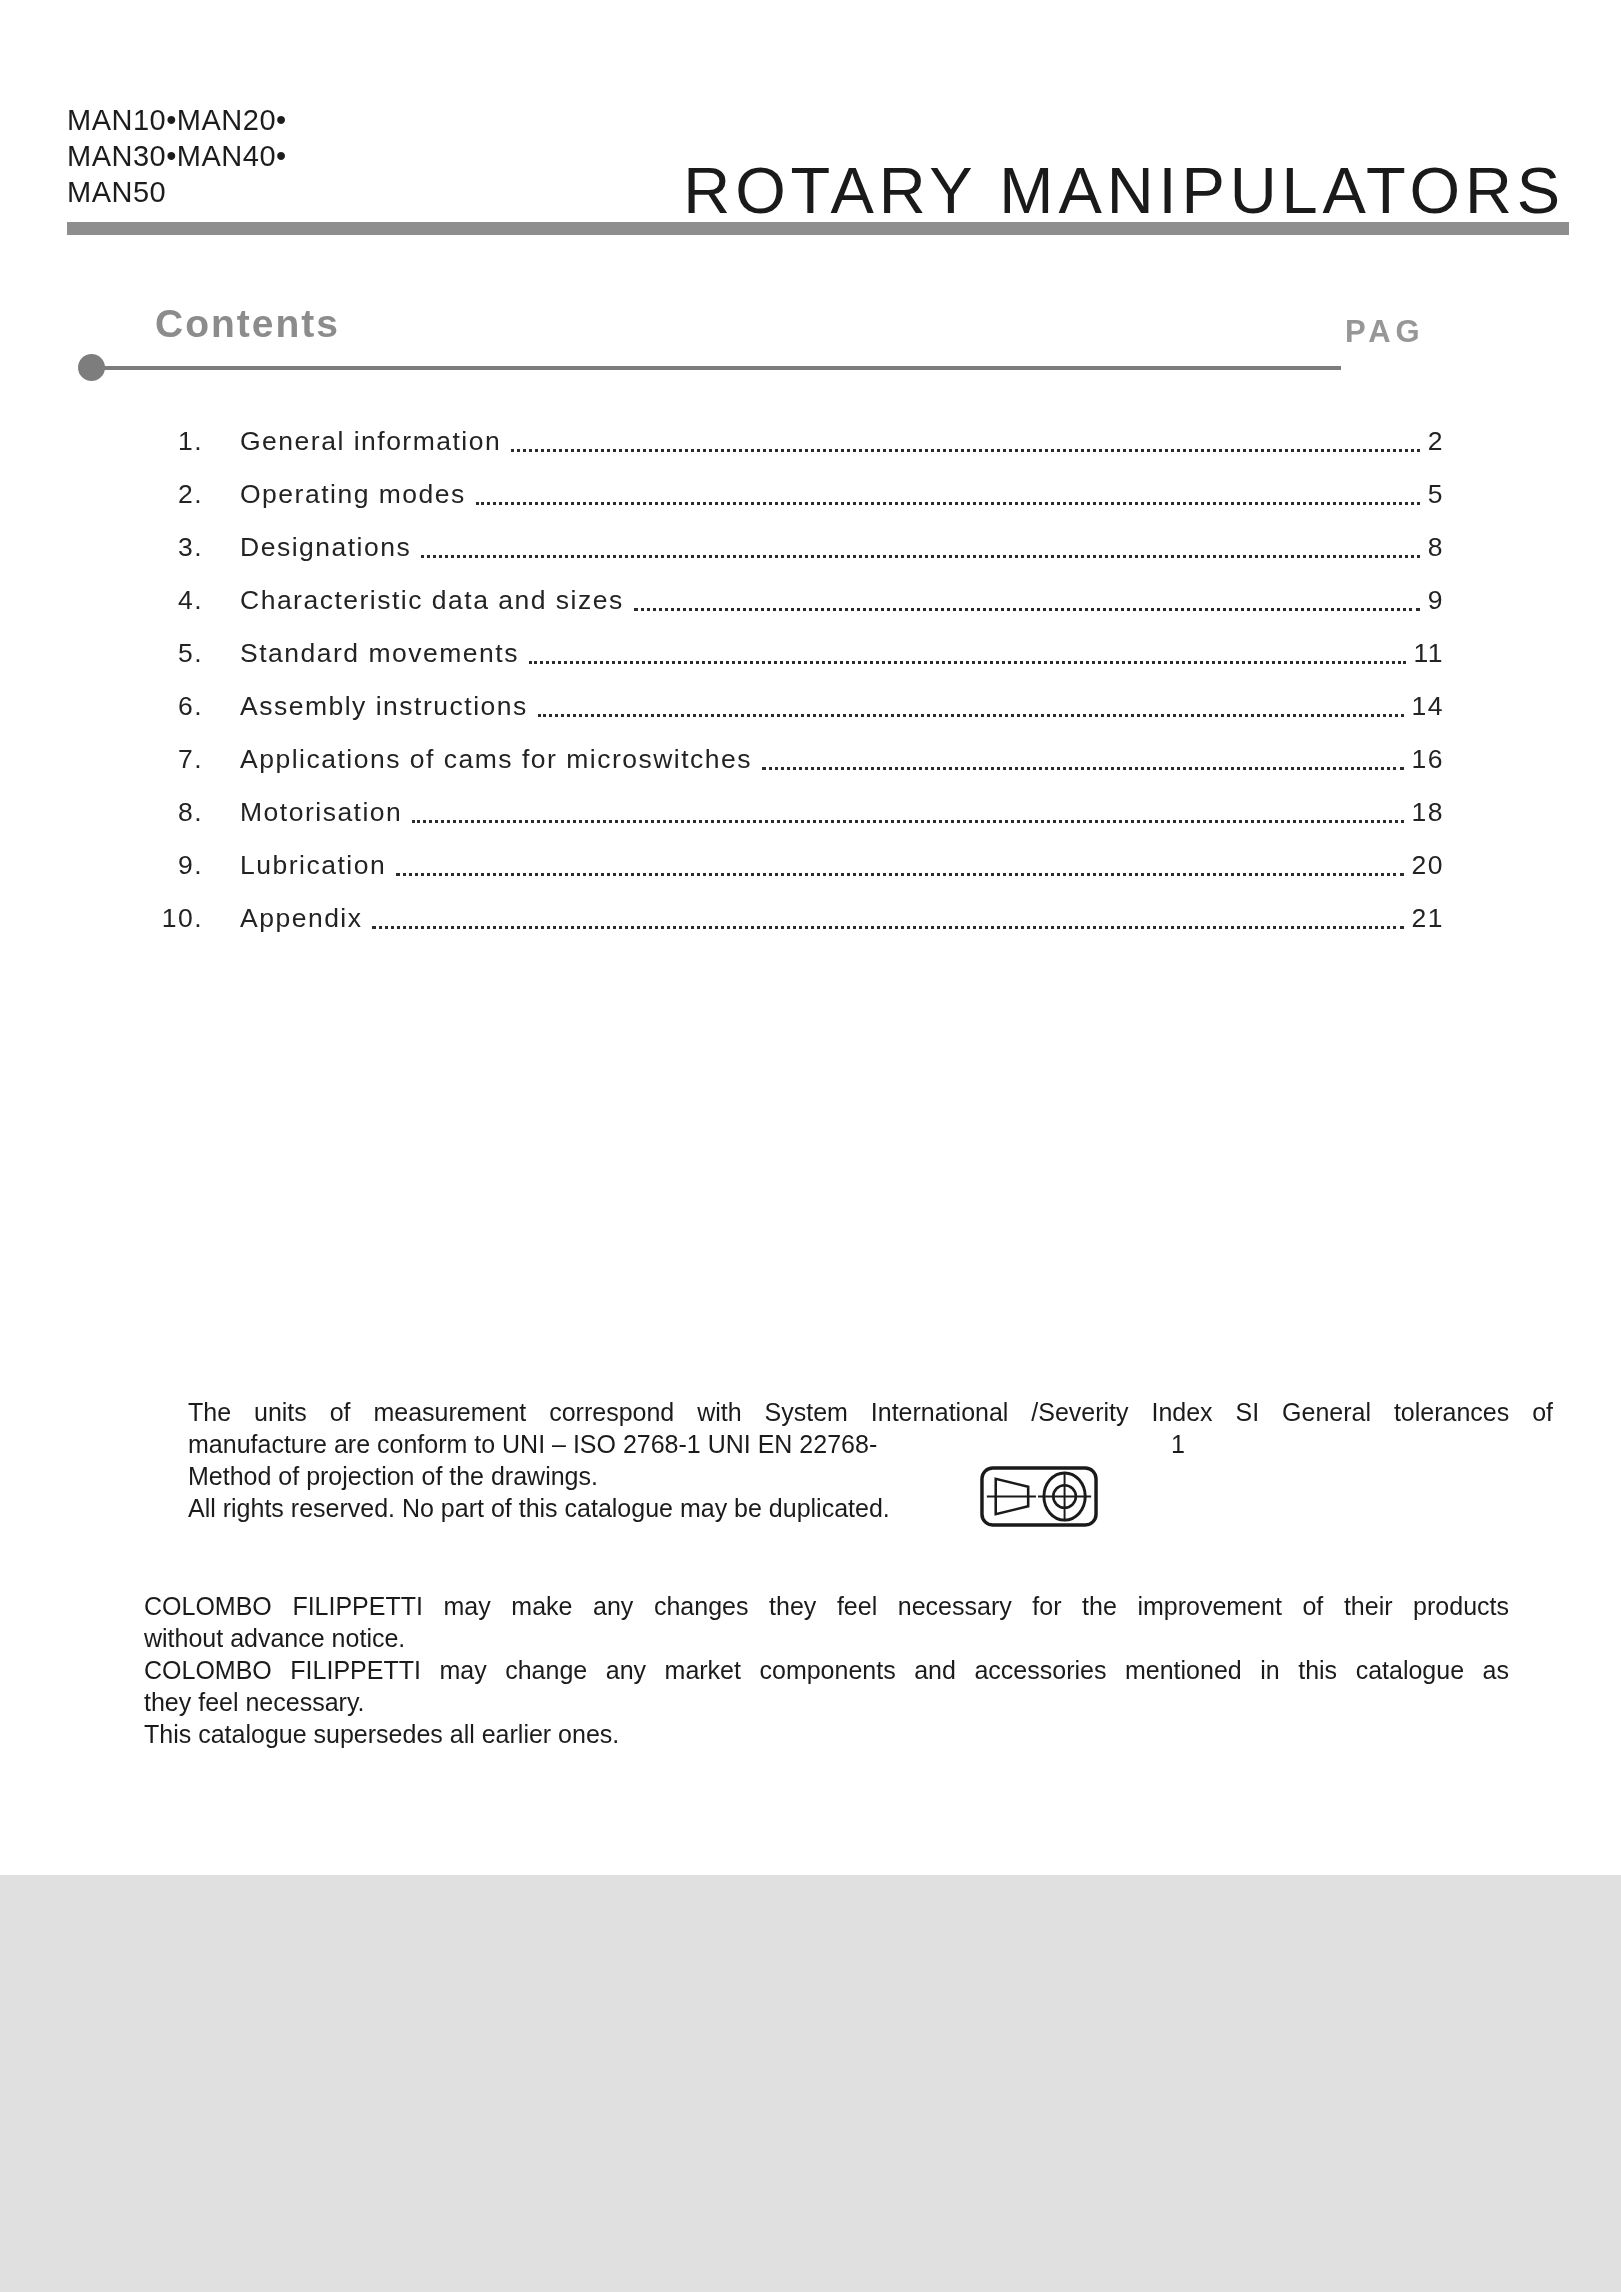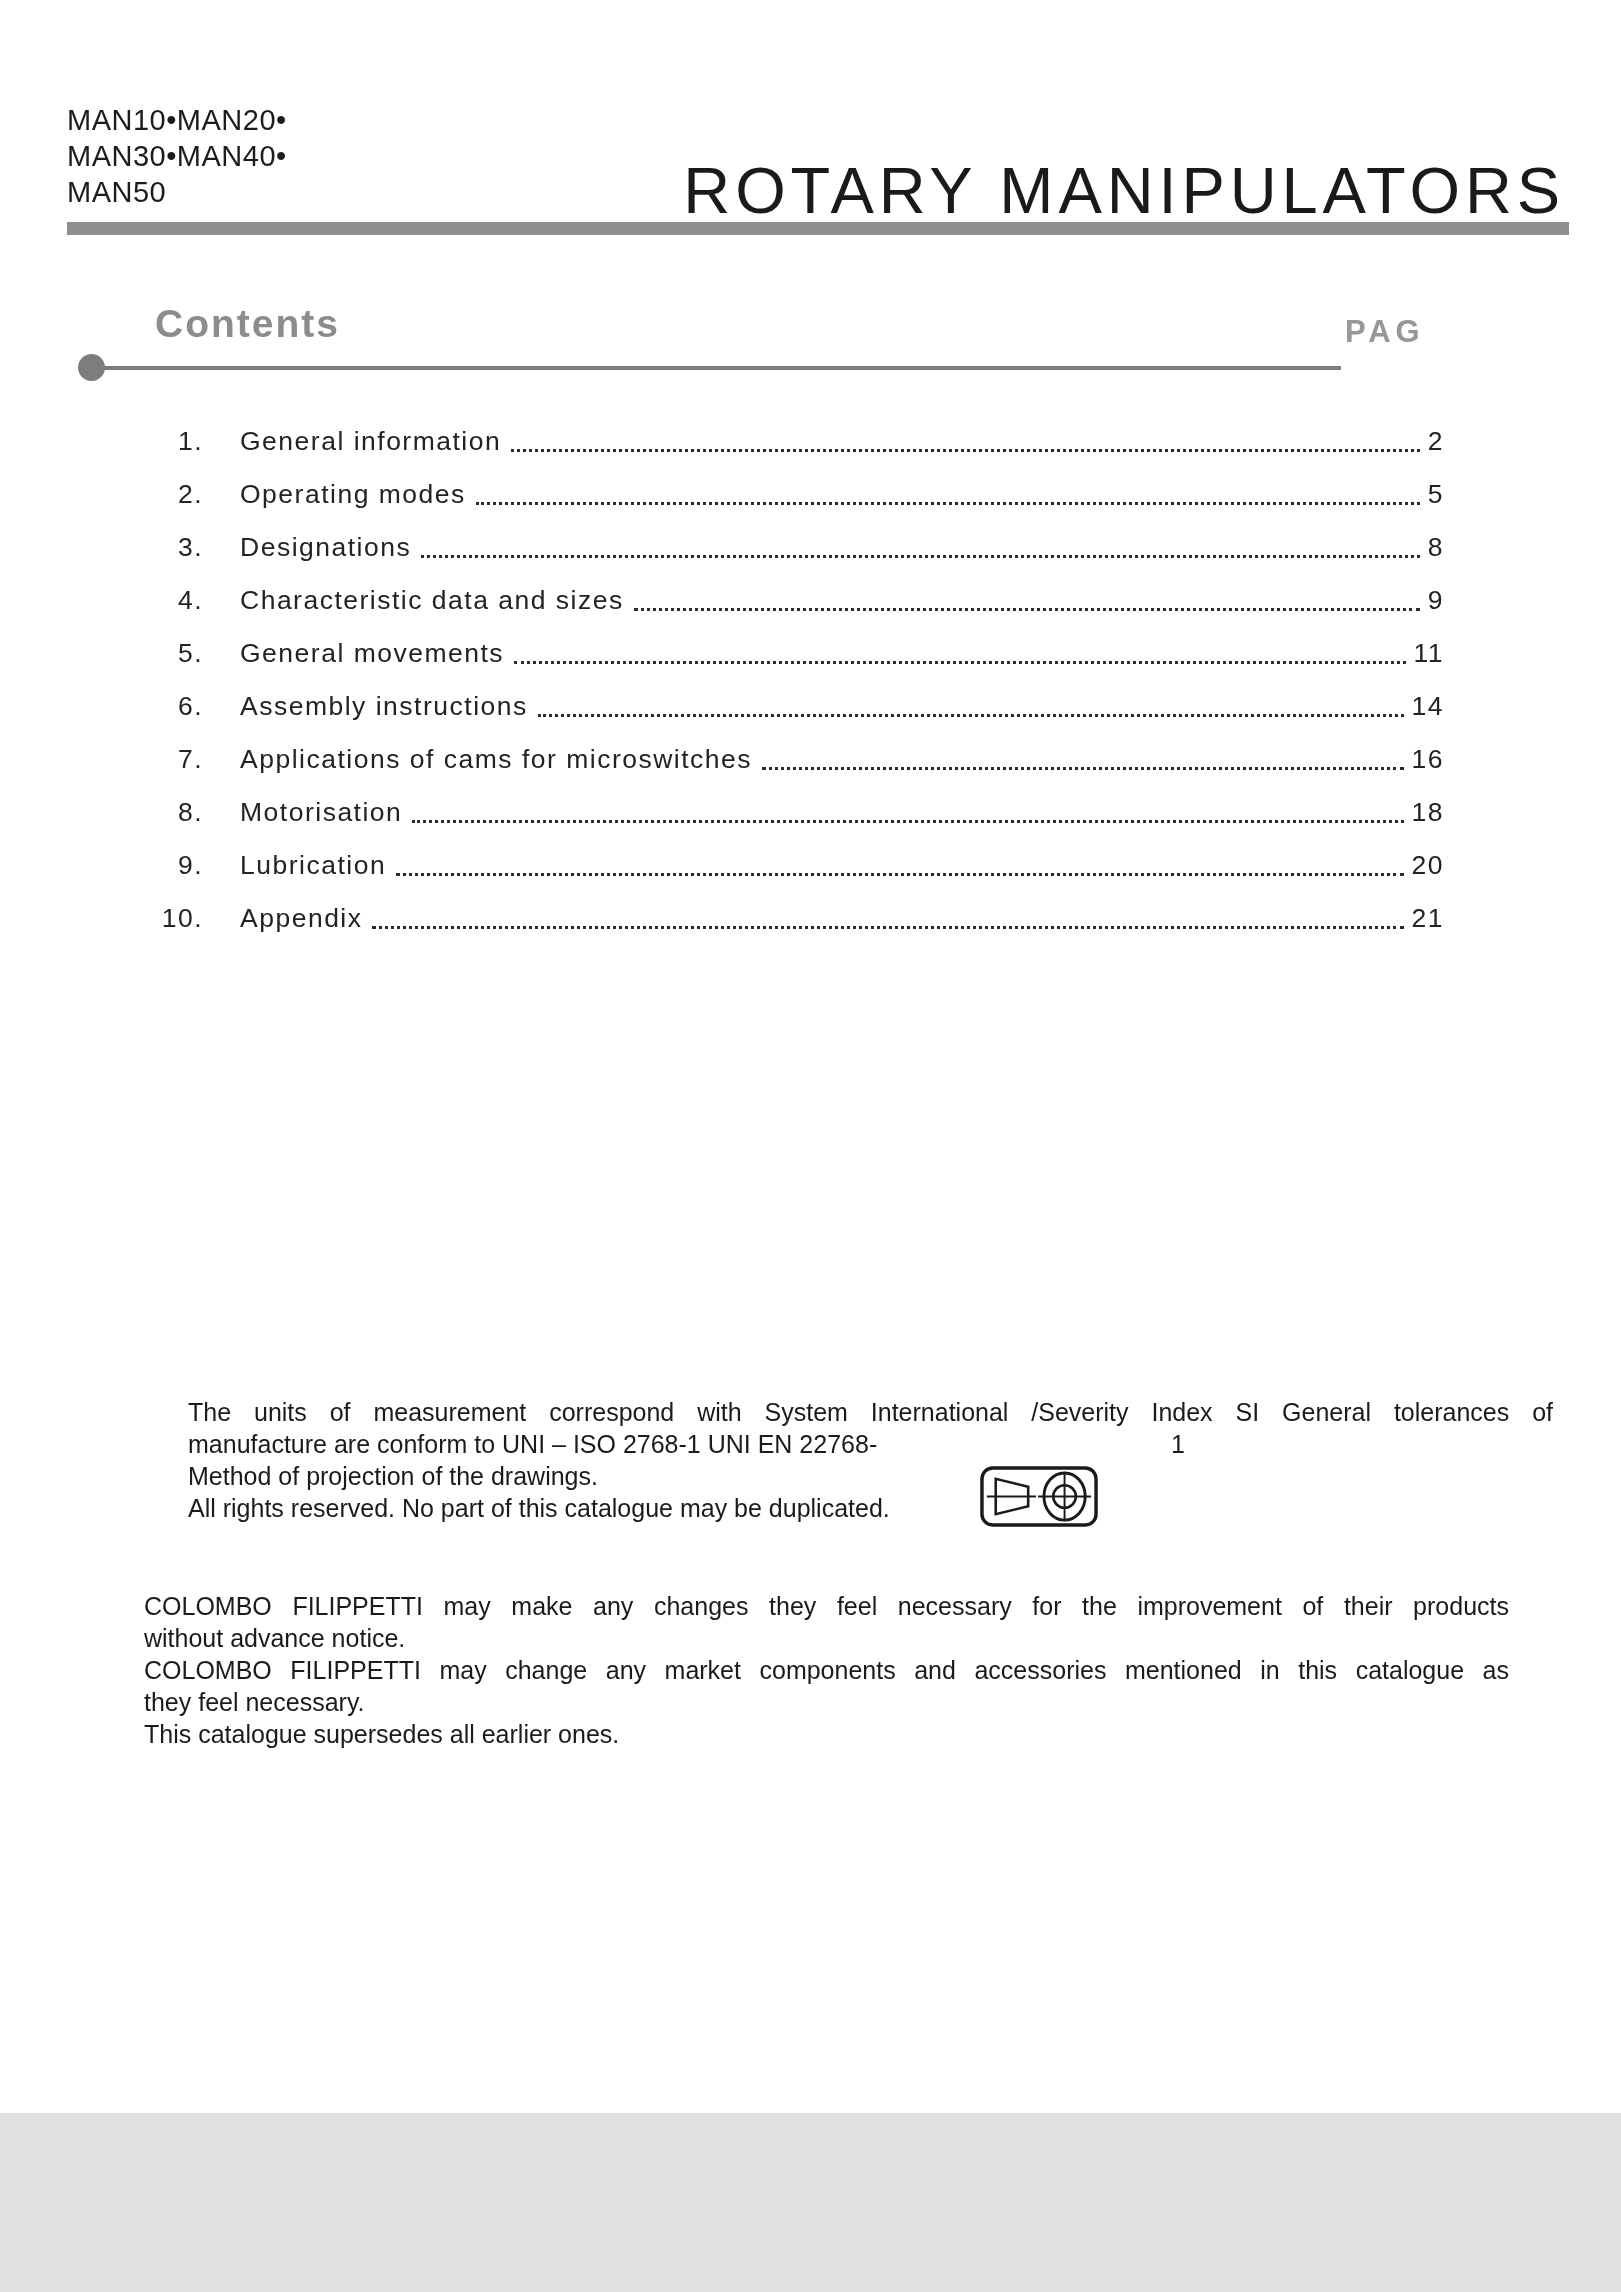--- a/index.html
+++ b/index.html
@@ -1,17 +1,17 @@
 <!DOCTYPE html>
 <html><head>
 <meta charset="utf-8">
 <style>
   html,body { margin:0; padding:0; background:#e0e0e0; }
   .page {
-    position:relative; width:1621px; height:2113px; margin:0 auto;
+    position:relative; width:1621px; height:1875px; margin:0 auto;
     background:#ffffff; overflow:hidden;
     font-family:"Liberation Sans", sans-serif; color:#1b1b1b;
   }
 
   
   .models {
     position:absolute; left:67px; top:102px;
     font-size:29px; line-height:36px; letter-spacing:0.5px; color:#1c1c1c;
     white-space:nowrap;
   }
@@ -122,21 +122,21 @@
       <span class="toc-page">8</span>
     </div>
     <div class="toc-row">
       <span class="toc-num">4.</span>
       <span class="toc-title">Characteristic data and sizes</span>
       <span class="toc-dots"></span>
       <span class="toc-page">9</span>
     </div>
     <div class="toc-row">
       <span class="toc-num">5.</span>
-      <span class="toc-title">General movements</span>
+      <span class="toc-title">Standard movements</span>
       <span class="toc-dots"></span>
       <span class="toc-page">11</span>
     </div>
     <div class="toc-row">
       <span class="toc-num">6.</span>
       <span class="toc-title">Assembly instructions</span>
       <span class="toc-dots"></span>
       <span class="toc-page">14</span>
     </div>
     <div class="toc-row">

